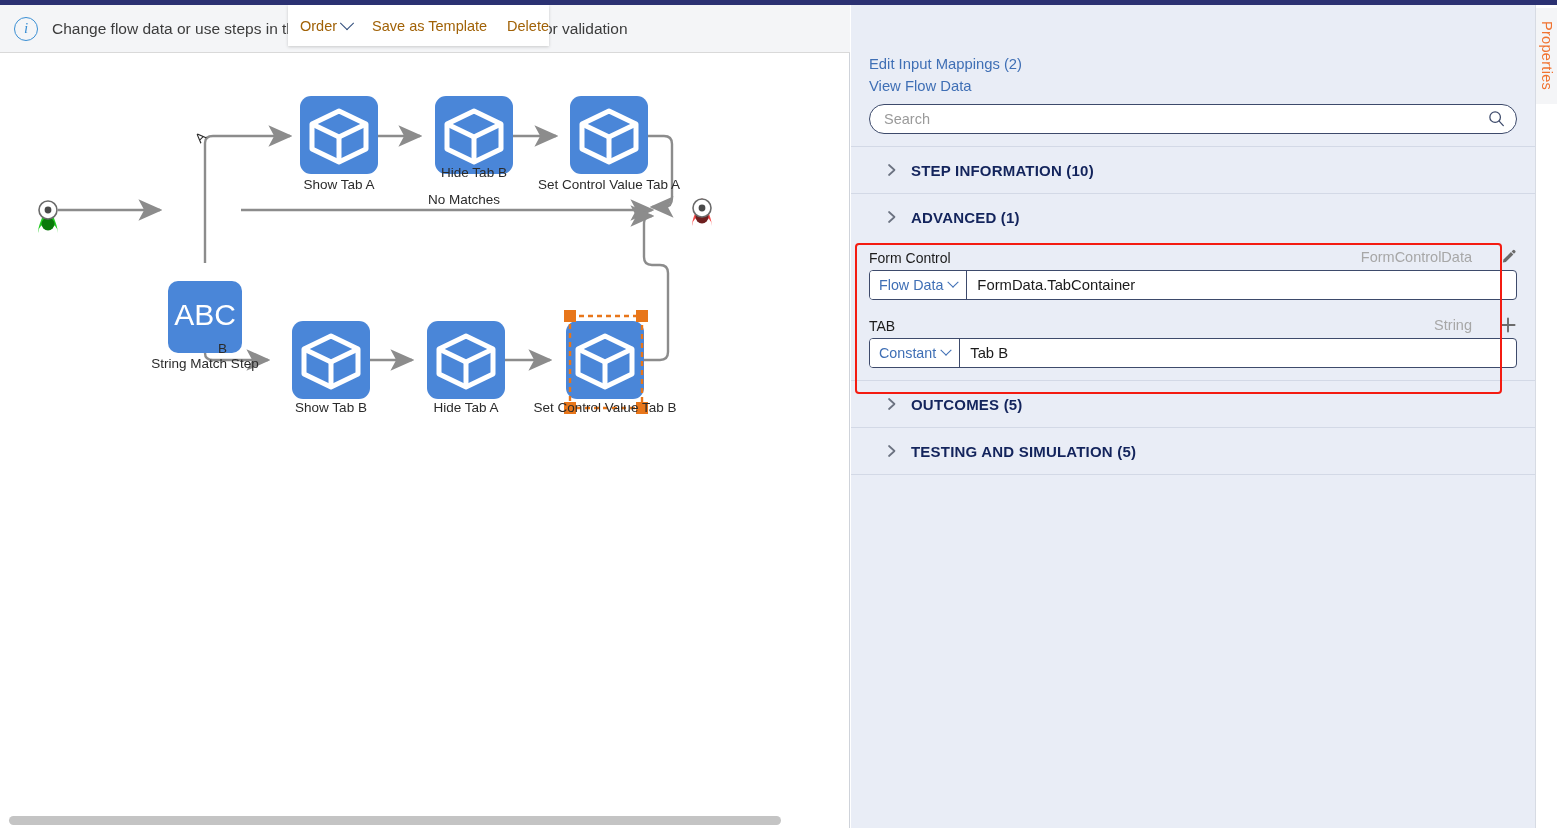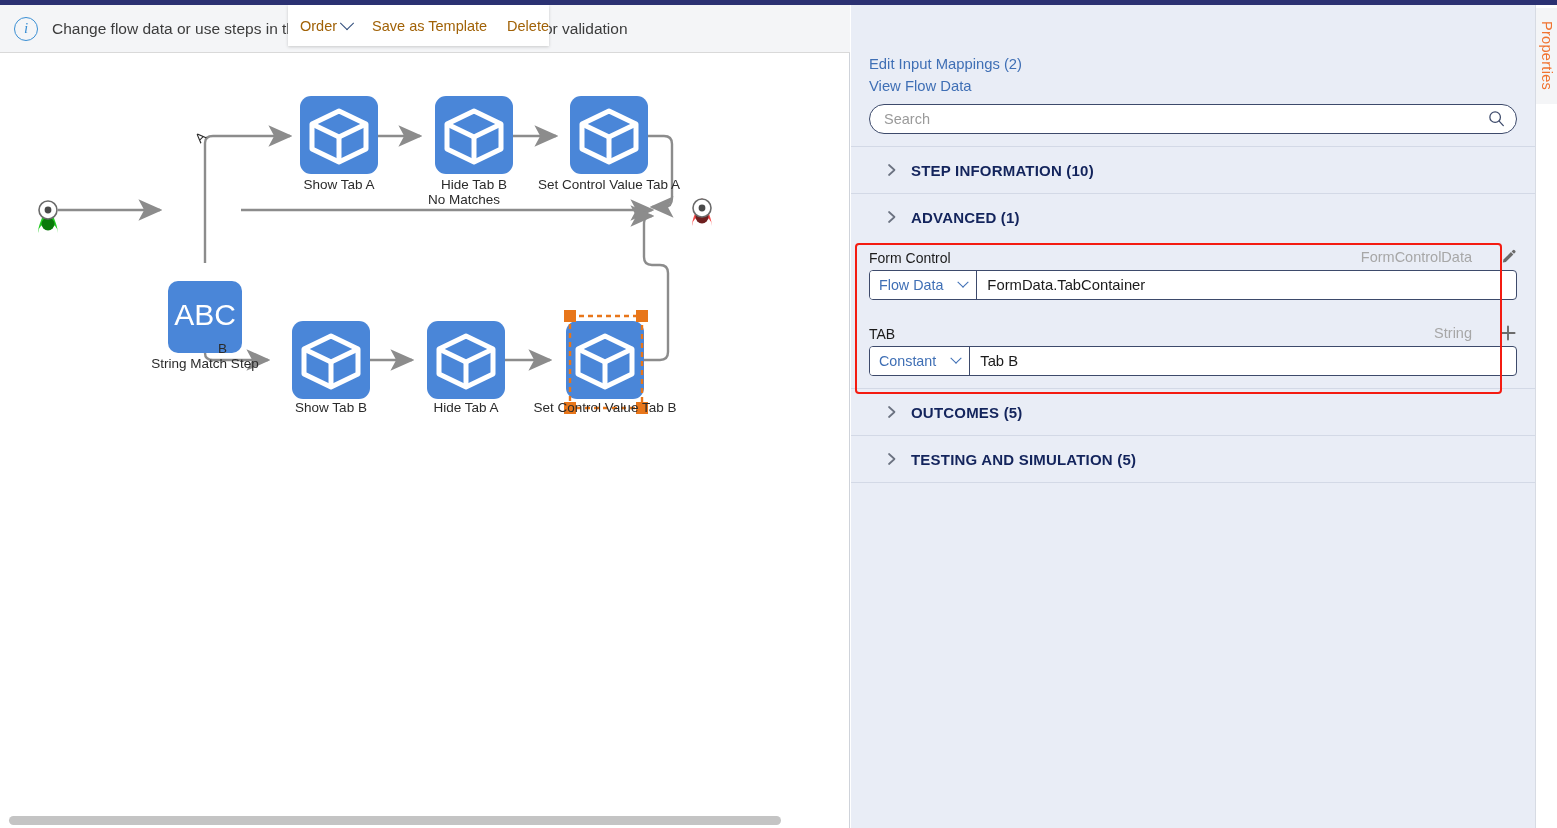--- a/index.html
+++ b/index.html
@@ -87,21 +87,21 @@
   .field-label{font-size:14px;color:#1b1b1b;}
   .field-right{display:flex;align-items:center;gap:27px;}
   .field-type{font-size:14.5px;color:#a7a7a7;}
   .icon-btn{width:18px;height:18px;display:flex;align-items:center;justify-content:center;cursor:pointer;}
   .value-row{
     display:flex;align-items:stretch;height:30px;background:#ffffff;
     border:1px solid #3d4a6b;border-radius:4px;overflow:hidden;margin-top:2px;width:648px;
     box-sizing:border-box;
   }
   .value-select{
-    display:flex;align-items:center;gap:16px;padding:0 9px;border-right:1px solid #3d4a6b;
+    display:flex;align-items:center;gap:6px;padding:0 9px;border-right:1px solid #3d4a6b;
     font-size:14.3px;color:#3f6fb5;white-space:nowrap;cursor:pointer;background:#ffffff;
   }
   .chev-sm{display:inline-block;width:7px;height:7px;border-right:1.6px solid #3f6fb5;border-bottom:1.6px solid #3f6fb5;transform:rotate(45deg) translate(-2px,-2px);}
   .value-input{
     flex:1;border:none;outline:none;padding:0 10px;font-size:14.8px;color:#1b1b1b;
     font-family:"Liberation Sans",sans-serif;background:transparent;
   }
 
   
   .props-rail{
@@ -230,21 +230,21 @@
     <g>
       <path d="M702,164 C702,164 692,183 692,192 a10,10 0 0 1 20,0 C712,183 702,164 702,164 Z" fill="#f64b4b" transform="translate(0,-19)"></path>
       <circle cx="702" cy="164" r="6.5" fill="#6e1f1f"></circle>
       <circle cx="702" cy="155" r="9" fill="#ffffff" stroke="#6b6b6b" stroke-width="1.6"></circle>
       <circle cx="702" cy="155" r="3.4" fill="#4a4a4a"></circle>
     </g>
   </svg>
 
   <div class="node-label" style="left:205px;top:303px;">String Match Step</div>
   <div class="node-label" style="left:339px;top:124px;">Show Tab A</div>
-  <div class="node-label" style="left:474px;top:124px;">Hide Tab B</div>
+  <div class="node-label" style="left:474px;top:112px;">Hide Tab B</div>
   <div class="node-label" style="left:609px;top:124px;">Set Control Value Tab A</div>
   <div class="node-label" style="left:331px;top:347px;">Show Tab B</div>
   <div class="node-label" style="left:466px;top:347px;">Hide Tab A</div>
   <div class="node-label" style="left:605px;top:347px;">Set Control Value Tab B</div>
 
   <div class="edge-label" style="left:196px;top:77px;transform:rotate(-45deg);">A</div>
   <div class="edge-label" style="left:218px;top:288px;">B</div>
   <div class="edge-label" style="left:424px;top:139px;background:#ffffff;padding:0 4px;">No  Matches</div>
 
   <div class="hscroll-track">
@@ -300,21 +300,21 @@
       </span>
     </div>
     <div class="value-row">
       <div class="value-select">
         <span>Flow Data</span>
         <i class="chev-sm"></i>
       </div>
       <input class="value-input" value="FormData.TabContainer" style="">
     </div>
 
-    <div class="field-row" style="padding-top:24px;">
+    <div class="field-row" style="padding-top:16px;">
       <span class="field-label">TAB</span>
       <span class="field-right">
         <span class="field-type">String</span>
         <span class="icon-btn">
           <svg viewBox="0 0 18 18" width="18" height="18">
             <path d="M9,2.4 L9,15.6 M2.4,9 L15.6,9" stroke="#6b6b6b" stroke-width="1.9" stroke-linecap="round"></path>
           </svg>
         </span>
       </span>
     </div>

